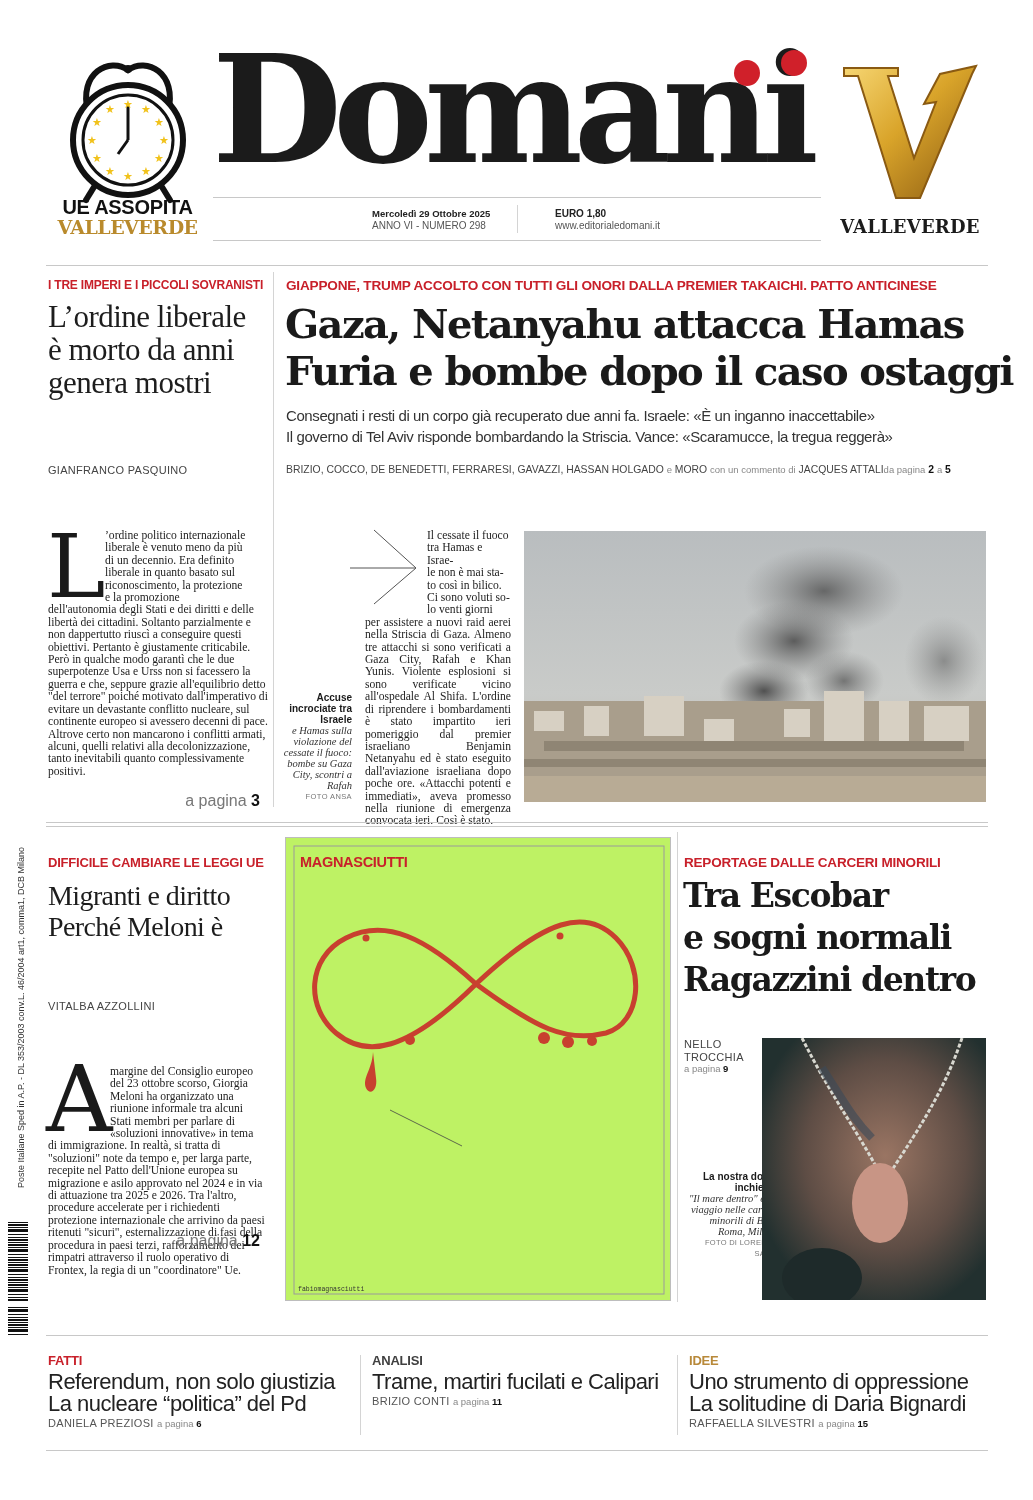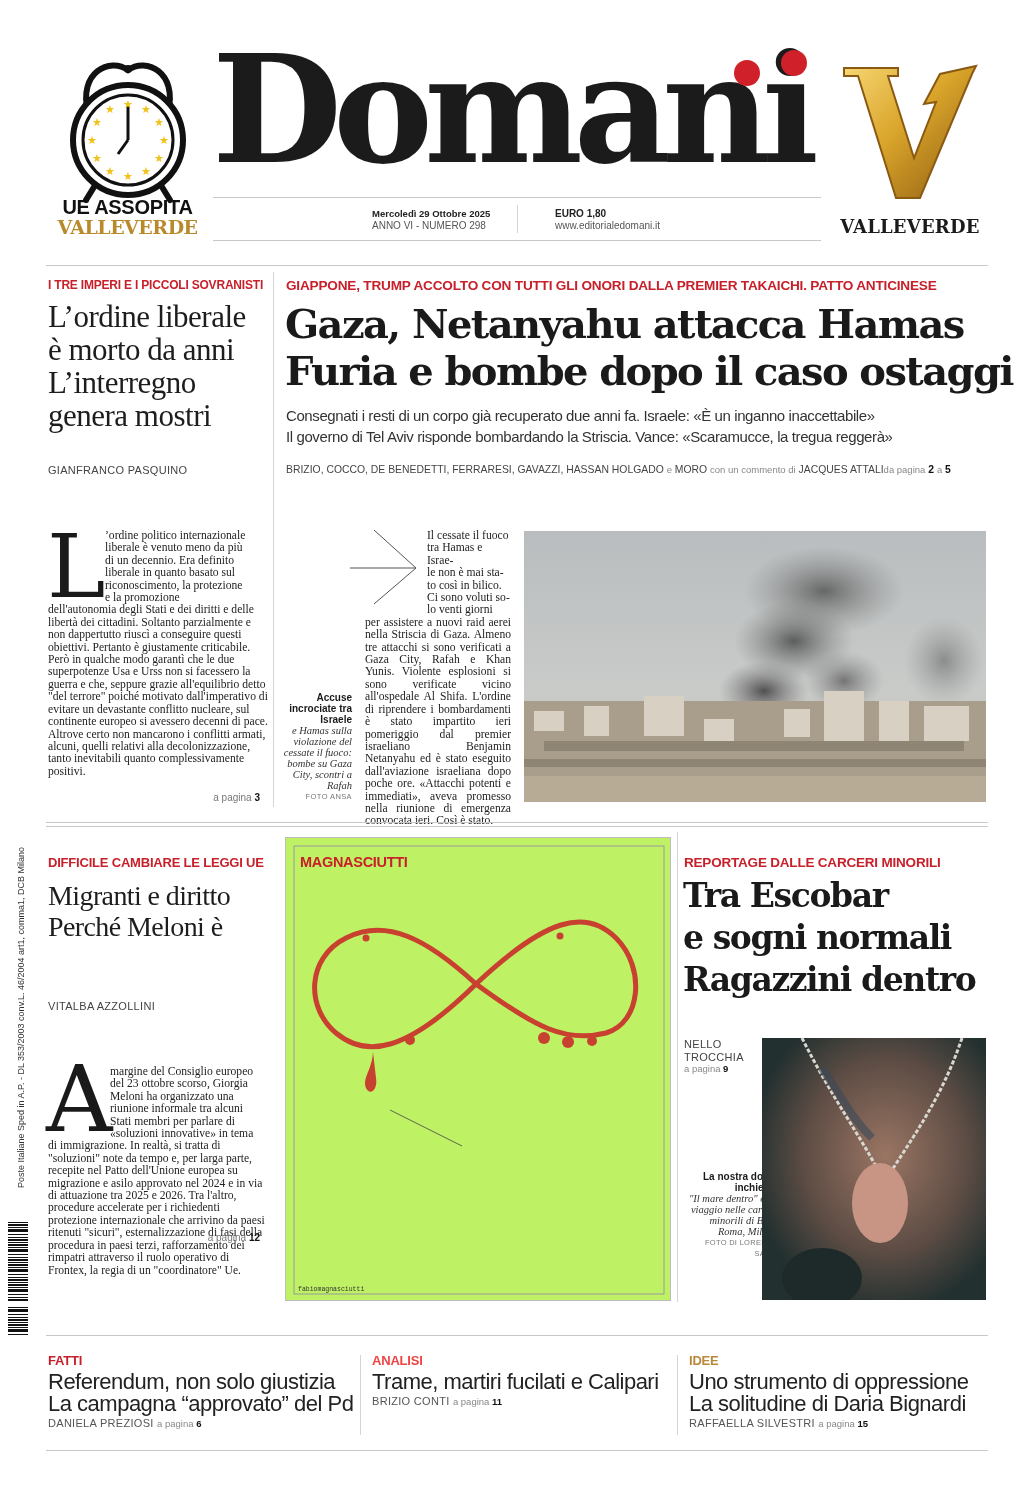--- a/index.html
+++ b/index.html
@@ -5,21 +5,21 @@
   * { box-sizing: border-box; margin: 0; padding: 0; }
   html, body { width: 1033px; height: 1500px; background: #ffffff; overflow: hidden; }
   body { position: relative; font-family: "Liberation Sans", sans-serif; color: #1a1a1a; }
   .abs { position: absolute; }
   .mono { font-family: "Liberation Mono", "DejaVu Sans Mono", monospace; }
   .kicker { color: #c8202a; font-weight: 700; font-size: 13.5px; letter-spacing: -0.2px; text-transform: uppercase; white-space: nowrap; }
   .hrule { position: absolute; height: 1px; background: #c8c8c8; }
   .vrule { position: absolute; width: 1px; background: #d4d4d4; }
   .byline { font-size: 11px; color: #444; letter-spacing: 0.3px; text-transform: uppercase; }
   .body-text { font-family: "Liberation Serif", serif; font-size: 11.6px; line-height: 12.4px; color: #222; }
-  .pageref { font-size: 10px; color: #777; text-align: right; }
+  .pageref { font-size: 16px; color: #777; text-align: right; }
   .pageref b { color: #111; }
 
   
   #clock-logo { left: 50px; top: 52px; width: 155px; height: 190px; }
   #ue-title { left: 50px; top: 196px; width: 155px; text-align: center; font-weight: 900; font-size: 20px; color: #111; letter-spacing: -0.3px; }
   #ue-brand { left: 50px; top: 216px; width: 155px; text-align: center; font-family: "DejaVu Serif", serif; font-weight: 900; font-size: 19px; color: #b98a2c; letter-spacing: -0.5px; }
   #masthead-title { left: 212px; top: 34px; width: 610px; height: 150px; font-family: "DejaVu Serif", serif; font-weight: 900; font-size: 150px; letter-spacing: -9px; color: #1b1b1b; line-height: 150px; }
   .red-dot { position: absolute; width: 26px; height: 26px; border-radius: 50%; background: #d0202a; }
   #v-logo { left: 840px; top: 62px; width: 140px; height: 140px; }
   #v-brand { left: 834px; top: 216px; width: 152px; text-align: center; font-family: "DejaVu Serif", serif; font-weight: 900; font-size: 18px; color: #1b1b1b; letter-spacing: 0.2px; }
@@ -158,21 +158,20 @@
   <div class="p1">EURO 1,80</div>
   <div class="p2">www.editorialedomani.it</div>
 </div>
 
 <div class="hrule" style="left:46px; top:265px; width:942px;"></div>
 
 <div id="k1" class="abs kicker">I TRE IMPERI E I PICCOLI SOVRANISTI</div>
 <div id="h1-left" class="abs">
   <div>L’ordine liberale</div>
   <div>è morto da anni</div>
-  <div>L’interregno</div>
   <div>genera mostri</div>
 </div>
 <div id="by1" class="abs byline">GIANFRANCO PASQUINO</div>
 
 <div class="vrule" style="left:273px; top:272px; height:535px;"></div>
 
 <div id="dropcap-L" class="abs">L</div>
 <div id="edit-left" class="abs body-text">
   <div class="indent">’ordine politico internazionale</div>
   <div class="indent">liberale è venuto meno da più</div>
@@ -377,27 +376,27 @@
   <ellipse cx="60" cy="240" rx="40" ry="30" fill="#1e2a2a"></ellipse>
 </svg>
 
 <div class="hrule" style="left:46px; top:1335px; width:942px;"></div>
 <div class="hrule" style="left:46px; top:1450px; width:942px;"></div>
 
 <div class="bottom-item" style="left:48px;">
   <div class="bk" style="color:#c8202a;">FATTI</div>
   <div class="bh">
     <div>Referendum, non solo giustizia</div>
-    <div>La campagna “approvato” del Pd</div>
+    <div>La nucleare “politica” del Pd</div>
   </div>
   <div class="bb"><span>DANIELA PREZIOSI</span> <span class="pg"><span>a pagina</span> <b>6</b></span></div>
 </div>
 <div class="vrule" style="left:360px; top:1355px; height:80px;"></div>
 <div class="bottom-item" style="left:372px;">
-  <div class="bk" style="color:#ef4444;">ANALISI</div>
+  <div class="bk" style="color:#404040;">ANALISI</div>
   <div class="bh">
     <div>Trame, martiri fucilati e Calipari</div>
   </div>
   <div class="bb"><span>BRIZIO CONTI</span> <span class="pg"><span>a pagina</span> <b>11</b></span></div>
 </div>
 <div class="vrule" style="left:677px; top:1355px; height:80px;"></div>
 <div class="bottom-item" style="left:689px;">
   <div class="bk" style="color:#b8893a;">IDEE</div>
   <div class="bh">
     <div>Uno strumento di oppressione</div>

